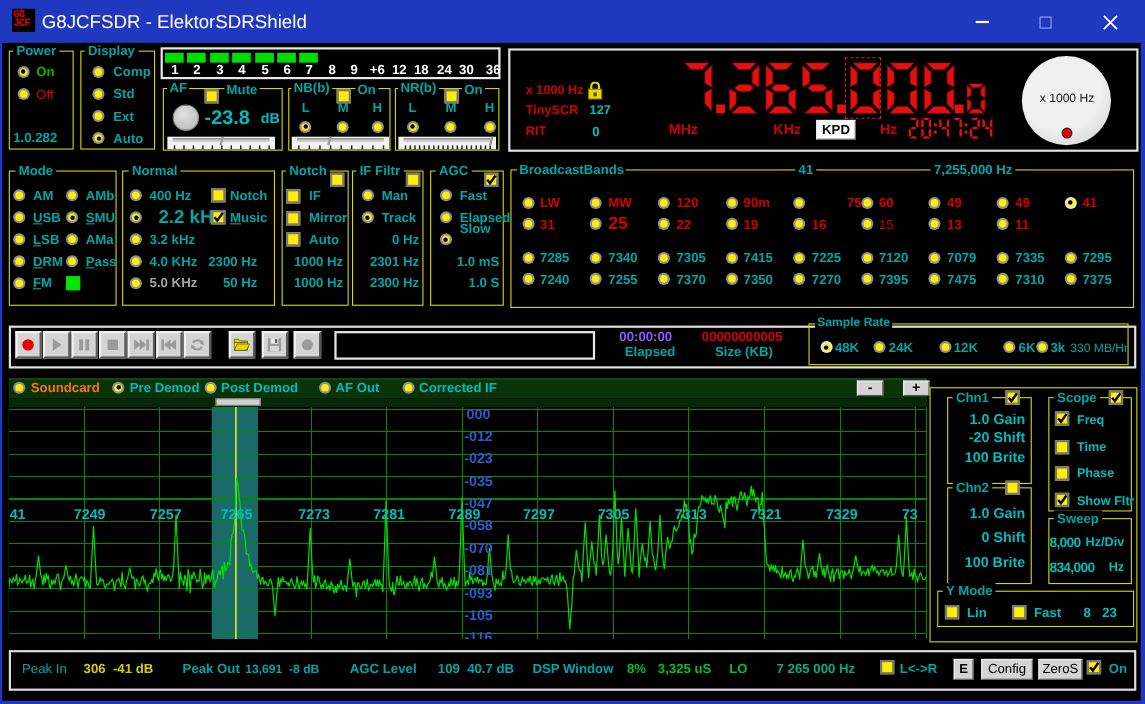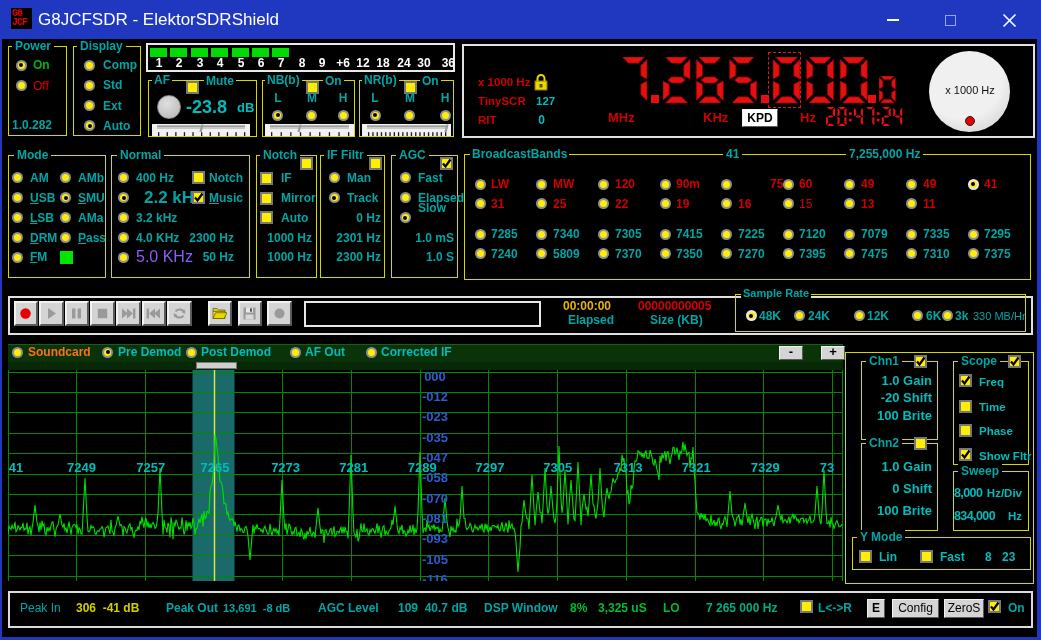--- a/index.html
+++ b/index.html
@@ -343,21 +343,21 @@
 <div style="position:absolute;left:122px;top:196px;width:4px;height:4px;border-radius:50%;background:#000;"></div>
 <div style="position:absolute;left:144px;top:190px;width:200px;height:16px;line-height:16px;font-size:17px;font-weight:bold;color:#00a5a5;white-space:nowrap;">2.2 kHz</div>
 <div style="position:absolute;left:118px;top:212px;width:11px;height:11px;border-radius:50%;background:#909090;"></div>
 <div style="position:absolute;left:120px;top:214px;width:7px;height:7px;border-radius:50%;background:#ffee00;"></div>
 <div style="position:absolute;left:136px;top:210px;width:200px;height:16px;line-height:16px;font-size:12px;font-weight:bold;color:#00a5a5;white-space:nowrap;">3.2 kHz</div>
 <div style="position:absolute;left:118px;top:232px;width:11px;height:11px;border-radius:50%;background:#909090;"></div>
 <div style="position:absolute;left:120px;top:234px;width:7px;height:7px;border-radius:50%;background:#ffee00;"></div>
 <div style="position:absolute;left:136px;top:230px;width:200px;height:16px;line-height:16px;font-size:12px;font-weight:bold;color:#00a5a5;white-space:nowrap;">4.0 KHz</div>
 <div style="position:absolute;left:118px;top:252px;width:11px;height:11px;border-radius:50%;background:#909090;"></div>
 <div style="position:absolute;left:120px;top:254px;width:7px;height:7px;border-radius:50%;background:#ffee00;"></div>
-<div style="position:absolute;left:136px;top:249px;width:200px;height:16px;line-height:16px;font-size:16px;font-weight:normal;color:#8b5cf6;white-space:nowrap;">5.0 KHz</div>
+<div style="position:absolute;left:136px;top:249px;width:200px;height:16px;line-height:16px;font-size:12px;font-weight:bold;color:#a3a3a3;white-space:nowrap;">5.0 KHz</div>
 <div style="position:absolute;left:192px;top:171px;width:9px;height:9px;background:#ffee00;border:2px solid #787878;box-sizing:content-box;"></div>
 <div style="position:absolute;left:209px;top:170px;width:200px;height:16px;line-height:16px;font-size:12px;font-weight:bold;color:#00a5a5;white-space:nowrap;">Notch</div>
 <div style="position:absolute;left:192px;top:191px;width:9px;height:9px;background:#ffee00;border:2px solid #787878;box-sizing:content-box;"></div>
 <svg style="position:absolute;left:192px;top:191px" width="13" height="13" viewBox="0 0 13 13">
     <path d="M3 6.5 L5.5 9.5 L10.5 2.5" stroke="#000" stroke-width="2.2" fill="none"></path>
   </svg>
 <div style="position:absolute;left:209px;top:190px;width:200px;height:16px;line-height:16px;font-size:12px;font-weight:bold;color:#00a5a5;white-space:nowrap;"><u>M</u>usic</div>
 <div style="position:absolute;left:174px;top:230px;width:60px;height:16px;line-height:16px;font-size:12px;font-weight:bold;color:#00a5a5;text-align:right;white-space:nowrap;">2300 Hz</div>
 <div style="position:absolute;left:174px;top:249px;width:60px;height:16px;line-height:16px;font-size:12px;font-weight:bold;color:#00a5a5;text-align:right;white-space:nowrap;">50 Hz</div>
 <div style="position:absolute;left:256px;top:155px;width:61px;height:123px;border:1px solid #d6d600;"></div>
@@ -432,21 +432,21 @@
 <div style="position:absolute;left:923px;top:176px;width:200px;height:16px;line-height:16px;font-size:12px;font-weight:bold;color:#cf0000;white-space:nowrap;">49</div>
 <div style="position:absolute;left:968px;top:179px;width:11px;height:11px;border-radius:50%;background:#e6e6e6;"></div>
 <div style="position:absolute;left:970px;top:181px;width:7px;height:7px;border-radius:50%;background:#ffee00;"></div>
 <div style="position:absolute;left:971px;top:182px;width:4px;height:4px;border-radius:50%;background:#000;"></div>
 <div style="position:absolute;left:984px;top:176px;width:200px;height:16px;line-height:16px;font-size:12px;font-weight:bold;color:#cf0000;white-space:nowrap;">41</div>
 <div style="position:absolute;left:475px;top:198px;width:11px;height:11px;border-radius:50%;background:#909090;"></div>
 <div style="position:absolute;left:477px;top:200px;width:7px;height:7px;border-radius:50%;background:#ffee00;"></div>
 <div style="position:absolute;left:491px;top:196px;width:200px;height:16px;line-height:16px;font-size:12px;font-weight:bold;color:#cf0000;white-space:nowrap;">31</div>
 <div style="position:absolute;left:536px;top:198px;width:11px;height:11px;border-radius:50%;background:#909090;"></div>
 <div style="position:absolute;left:538px;top:200px;width:7px;height:7px;border-radius:50%;background:#ffee00;"></div>
-<div style="position:absolute;left:553px;top:196px;width:200px;height:16px;line-height:16px;font-size:12px;font-weight:bold;color:#cf0000;white-space:nowrap;">25</div>
+<div style="position:absolute;left:553px;top:196px;width:200px;height:16px;line-height:16px;font-size:16px;font-weight:bold;color:#cf0000;white-space:nowrap;">25</div>
 <div style="position:absolute;left:598px;top:198px;width:11px;height:11px;border-radius:50%;background:#909090;"></div>
 <div style="position:absolute;left:600px;top:200px;width:7px;height:7px;border-radius:50%;background:#ffee00;"></div>
 <div style="position:absolute;left:615px;top:196px;width:200px;height:16px;line-height:16px;font-size:12px;font-weight:bold;color:#cf0000;white-space:nowrap;">22</div>
 <div style="position:absolute;left:660px;top:198px;width:11px;height:11px;border-radius:50%;background:#909090;"></div>
 <div style="position:absolute;left:662px;top:200px;width:7px;height:7px;border-radius:50%;background:#ffee00;"></div>
 <div style="position:absolute;left:676px;top:196px;width:200px;height:16px;line-height:16px;font-size:12px;font-weight:bold;color:#cf0000;white-space:nowrap;">19</div>
 <div style="position:absolute;left:721px;top:198px;width:11px;height:11px;border-radius:50%;background:#909090;"></div>
 <div style="position:absolute;left:723px;top:200px;width:7px;height:7px;border-radius:50%;background:#ffee00;"></div>
 <div style="position:absolute;left:738px;top:196px;width:200px;height:16px;line-height:16px;font-size:12px;font-weight:bold;color:#cf0000;white-space:nowrap;">16</div>
 <div style="position:absolute;left:783px;top:198px;width:11px;height:11px;border-radius:50%;background:#909090;"></div>
@@ -483,21 +483,21 @@
 <div style="position:absolute;left:908px;top:231px;width:7px;height:7px;border-radius:50%;background:#ffee00;"></div>
 <div style="position:absolute;left:923px;top:226px;width:200px;height:16px;line-height:16px;font-size:12px;font-weight:bold;color:#00a5a5;white-space:nowrap;">7335</div>
 <div style="position:absolute;left:968px;top:229px;width:11px;height:11px;border-radius:50%;background:#909090;"></div>
 <div style="position:absolute;left:970px;top:231px;width:7px;height:7px;border-radius:50%;background:#ffee00;"></div>
 <div style="position:absolute;left:984px;top:226px;width:200px;height:16px;line-height:16px;font-size:12px;font-weight:bold;color:#00a5a5;white-space:nowrap;">7295</div>
 <div style="position:absolute;left:475px;top:248px;width:11px;height:11px;border-radius:50%;background:#909090;"></div>
 <div style="position:absolute;left:477px;top:250px;width:7px;height:7px;border-radius:50%;background:#ffee00;"></div>
 <div style="position:absolute;left:491px;top:246px;width:200px;height:16px;line-height:16px;font-size:12px;font-weight:bold;color:#00a5a5;white-space:nowrap;">7240</div>
 <div style="position:absolute;left:536px;top:248px;width:11px;height:11px;border-radius:50%;background:#909090;"></div>
 <div style="position:absolute;left:538px;top:250px;width:7px;height:7px;border-radius:50%;background:#ffee00;"></div>
-<div style="position:absolute;left:553px;top:246px;width:200px;height:16px;line-height:16px;font-size:12px;font-weight:bold;color:#00a5a5;white-space:nowrap;">5809</div>
+<div style="position:absolute;left:553px;top:246px;width:200px;height:16px;line-height:16px;font-size:12px;font-weight:bold;color:#00a5a5;white-space:nowrap;">7255</div>
 <div style="position:absolute;left:598px;top:248px;width:11px;height:11px;border-radius:50%;background:#909090;"></div>
 <div style="position:absolute;left:600px;top:250px;width:7px;height:7px;border-radius:50%;background:#ffee00;"></div>
 <div style="position:absolute;left:615px;top:246px;width:200px;height:16px;line-height:16px;font-size:12px;font-weight:bold;color:#00a5a5;white-space:nowrap;">7370</div>
 <div style="position:absolute;left:660px;top:248px;width:11px;height:11px;border-radius:50%;background:#909090;"></div>
 <div style="position:absolute;left:662px;top:250px;width:7px;height:7px;border-radius:50%;background:#ffee00;"></div>
 <div style="position:absolute;left:676px;top:246px;width:200px;height:16px;line-height:16px;font-size:12px;font-weight:bold;color:#00a5a5;white-space:nowrap;">7350</div>
 <div style="position:absolute;left:721px;top:248px;width:11px;height:11px;border-radius:50%;background:#909090;"></div>
 <div style="position:absolute;left:723px;top:250px;width:7px;height:7px;border-radius:50%;background:#ffee00;"></div>
 <div style="position:absolute;left:738px;top:246px;width:200px;height:16px;line-height:16px;font-size:12px;font-weight:bold;color:#00a5a5;white-space:nowrap;">7270</div>
 <div style="position:absolute;left:783px;top:248px;width:11px;height:11px;border-radius:50%;background:#909090;"></div>
@@ -559,21 +559,21 @@
 <svg style="position:absolute;left:242.4px;top:305.5px;" width="15" height="15" viewBox="0 0 15 15">
     <rect x="1.5" y="1.5" width="12" height="12" fill="#9a9a9a"></rect>
     <rect x="4" y="1.5" width="7" height="5" fill="#e8e8e8"></rect>
 <rect x="8" y="2.3" width="2" height="3.4" fill="#555"></rect>
     <rect x="3.5" y="8.5" width="8" height="5" fill="#d8d8d8"></rect>
   </svg>
 <svg style="position:absolute;left:272.1px;top:305.5px;" width="15" height="15" viewBox="0 0 15 15">
     <circle cx="7.5" cy="7.5" r="5" fill="#9a9a9a"></circle>
   </svg>
 <div style="position:absolute;left:304px;top:301px;width:237px;height:26px;background:#000;border:2px solid #e8e8e8;"></div>
-<div style="position:absolute;left:563px;top:298px;width:200px;height:16px;line-height:16px;font-size:12px;font-weight:bold;color:#eab308;white-space:nowrap;">00:00:00</div>
+<div style="position:absolute;left:563px;top:298px;width:200px;height:16px;line-height:16px;font-size:12px;font-weight:bold;color:#8b5cf6;white-space:nowrap;">00:00:00</div>
 <div style="position:absolute;left:568px;top:312px;width:200px;height:16px;line-height:16px;font-size:12px;font-weight:bold;color:#00a5a5;white-space:nowrap;">Elapsed</div>
 <div style="position:absolute;left:638px;top:298px;width:200px;height:16px;line-height:16px;font-size:12px;font-weight:bold;color:#d40000;white-space:nowrap;">00000000005</div>
 <div style="position:absolute;left:650px;top:312px;width:200px;height:16px;line-height:16px;font-size:12px;font-weight:bold;color:#00a5a5;white-space:nowrap;">Size (KB)</div>
 <div style="position:absolute;left:735px;top:294px;width:291px;height:38px;border:1px solid #d6d600;"></div>
 <div style="position:absolute;left:741px;top:287px;height:13px;line-height:13px;font-size:11px;font-weight:bold;color:#00a5a5;background:#000;padding:0 2px;">Sample Rate</div>
 <div style="position:absolute;left:746px;top:310px;width:11px;height:11px;border-radius:50%;background:#e6e6e6;"></div>
 <div style="position:absolute;left:748px;top:312px;width:7px;height:7px;border-radius:50%;background:#ffee00;"></div>
 <div style="position:absolute;left:749px;top:314px;width:4px;height:4px;border-radius:50%;background:#000;"></div>
 <div style="position:absolute;left:759px;top:308px;width:200px;height:16px;line-height:16px;font-size:12px;font-weight:bold;color:#00a5a5;white-space:nowrap;">48K</div>
 <div style="position:absolute;left:794px;top:310px;width:11px;height:11px;border-radius:50%;background:#909090;"></div>

